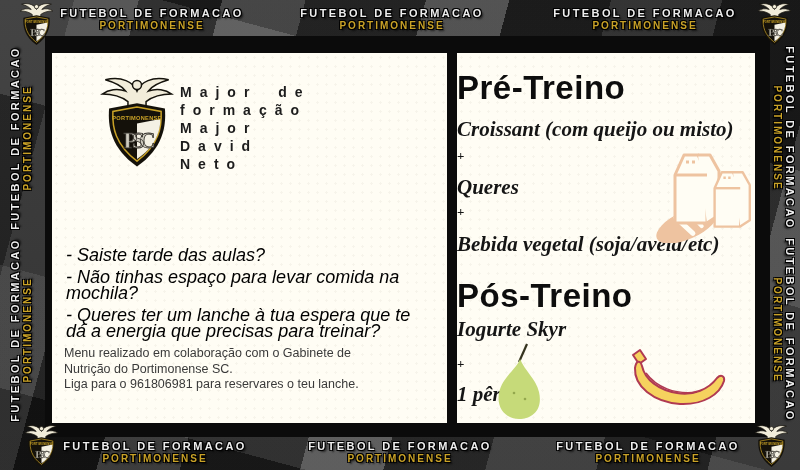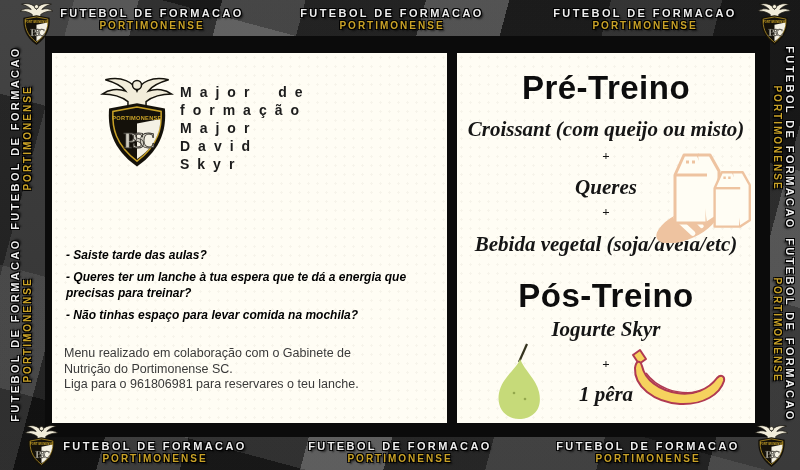--- a/index.html
+++ b/index.html
@@ -40,25 +40,25 @@
   .crest-corner{width:37px;height:46px;}
   #crest-main{left:46px;top:20px;width:78px;height:98px;}
 
   
   #org-title{
     position:absolute;left:128px;top:30px;
     font-size:14px;font-weight:700;color:#1c1c1c;
     letter-spacing:8px;line-height:18px;word-spacing:9px;white-space:nowrap;
   }
   #questions{position:absolute;left:14px;right:12px;top:194px;color:#000;}
-  .question{font-style:italic;font-weight:700;font-size:12px;line-height:16px;margin-bottom:6px;}
+  .question{font-style:italic;font-weight:400;font-size:18px;line-height:16px;margin-bottom:6px;}
   #footer-note{position:absolute;left:12px;right:12px;top:293px;text-align:left;color:#3a3a3a;font-size:12.5px;line-height:15.5px;}
 
   
-  .rl{position:absolute;left:0;right:0;text-align:center;color:#111;}
+  .rl{position:absolute;left:0;right:0;color:#111;}
   .menu-title{font-size:33px;font-weight:800;letter-spacing:.5px;color:#0d0d0d;}
   .menu-item{font-family:"Liberation Serif",serif;font-style:italic;font-weight:700;font-size:21px;color:#151515;}
   .plus{font-family:"Liberation Serif",serif;font-weight:700;font-size:13px;color:#151515;}
   .illus{position:absolute;}
 </style>
 </head>
 <body>
 
 <div id="poster">
 
@@ -184,27 +184,27 @@
     <text x="50" y="62" text-anchor="middle" font-size="7.5" font-weight="bold" fill="#c9a227" font-family="Liberation Sans, sans-serif" letter-spacing="0.4">PORTIMONENSE</text>
     <text x="50" y="99" text-anchor="middle" font-size="30" font-weight="bold" letter-spacing="-7" fill="#cfccc0" stroke="#33302a" stroke-width="1" font-family="Liberation Serif, serif">PSC</text>
   </svg>
 </div>
 
     <div id="org-title">
       <div>Major de</div>
       <div>formação</div>
       <div>Major</div>
       <div>David</div>
-      <div>Skyr</div>
+      <div>Neto</div>
     </div>
 
     <div id="questions">
       <div class="question">- Saiste tarde das aulas?</div>
+      <div class="question">- Não tinhas espaço para levar comida na mochila?</div>
       <div class="question">- Queres ter um lanche à tua espera que te dá a energia que precisas para treinar?</div>
-      <div class="question">- Não tinhas espaço para levar comida na mochila?</div>
     </div>
 
     <div id="footer-note">
       <div>Menu realizado em colaboração com o Gabinete de</div>
       <div>Nutrição do Portimonense SC.</div>
       <div>Liga para o 961806981 para reservares o teu lanche.</div>
     </div>
   </div>
 
   <div class="panel" id="right-panel">

